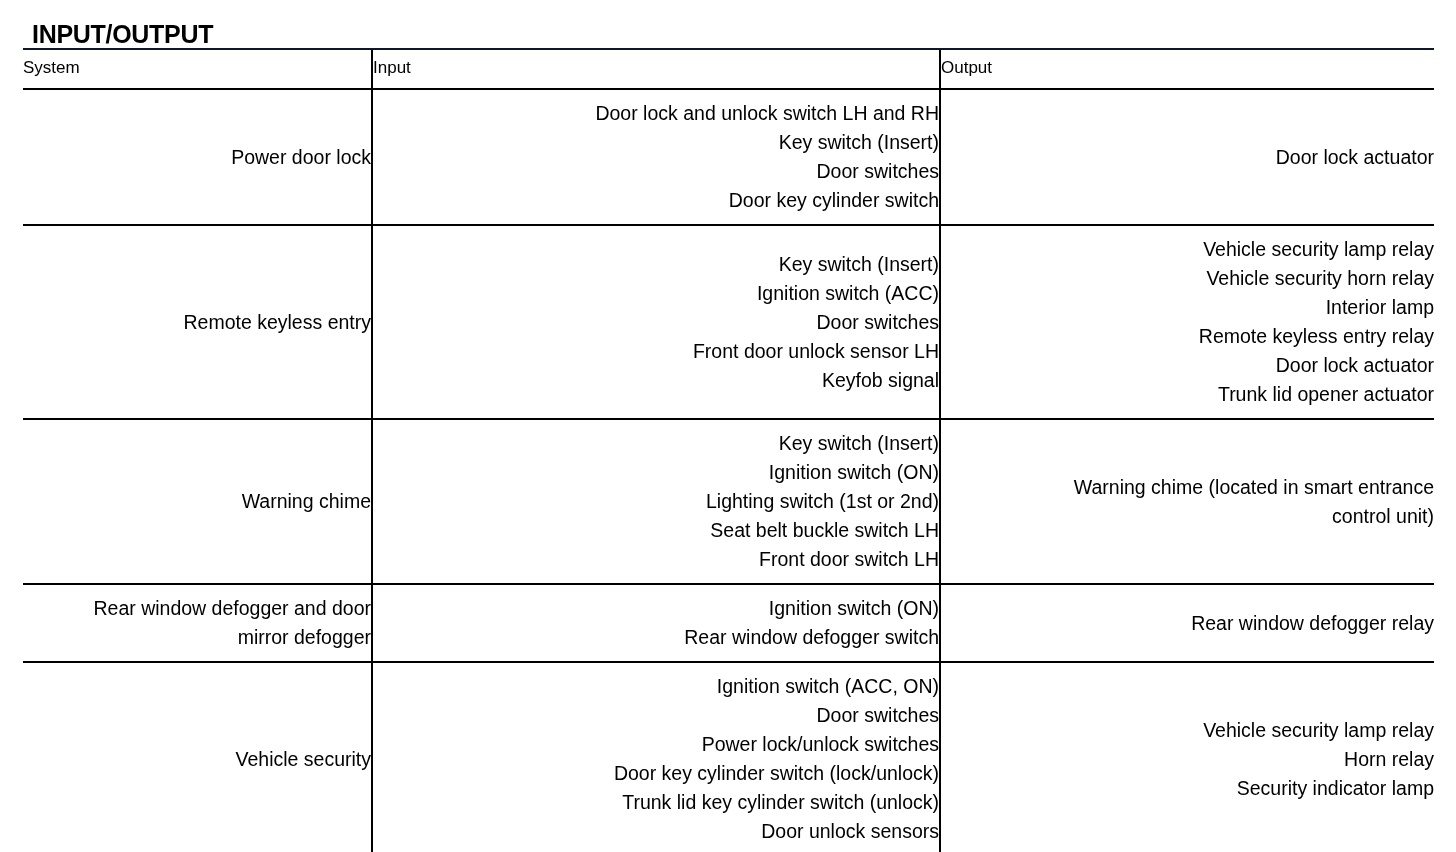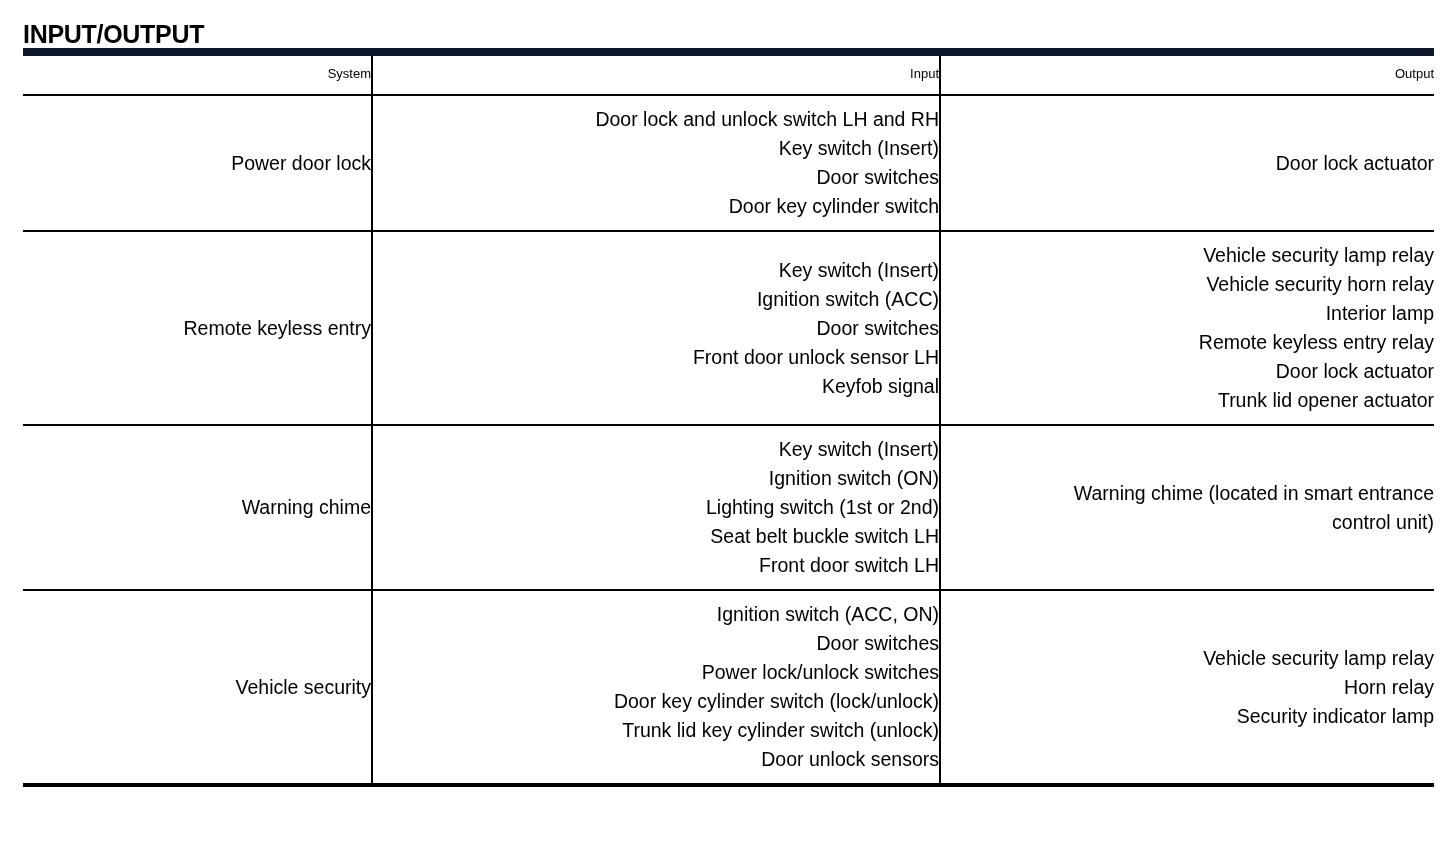--- a/index.html
+++ b/index.html
@@ -19,21 +19,21 @@
 
   .page {
     position: relative;
     width: 1456px;
     height: 852px;
     padding: 0;
   }
 
   .page-title {
     position: absolute;
-    left: 23px;
+    left: 32px;
     top: 2px;
     font-size: 25px;
     font-weight: bold;
     letter-spacing: -0.3px;
     line-height: 30px;
     white-space: nowrap;
   }
 
   .io-table {
     position: absolute;
@@ -42,25 +42,25 @@
     width: 1411px;
     border-collapse: collapse;
     table-layout: fixed;
   }
 
   .io-table col.col-system { width: 349px; }
   .io-table col.col-input  { width: 568px; }
   .io-table col.col-output { width: 494px; }
 
   .io-table thead th {
-    border-top: 8px solid #0f172a;
+    border-top: 2px solid #0f172a;
     border-bottom: 2px solid #000;
     font-weight: normal;
-    font-size: 13px;
-    text-align: right;
+    font-size: 17px;
+    text-align: left;
     padding: 7px 0 9px 0;
     line-height: 22px;
   }
 
   .io-table thead th.c-input,
   .io-table thead th.c-output {
     border-left: 2px solid #000;
   }
 
   .io-table tbody td {
@@ -171,20 +171,36 @@
           </td>
           <td class="c-output">
             <ul class="cell-list">
               <li>Warning chime (located in smart entrance</li>
               <li>control unit)</li>
             </ul>
           </td>
         </tr>
         <tr>
           <td class="c-system">
+            <span class="cell-text">Rear window defogger and door mirror defogger</span>
+          </td>
+          <td class="c-input">
+            <ul class="cell-list">
+              <li>Ignition switch (ON)</li>
+              <li>Rear window defogger switch</li>
+            </ul>
+          </td>
+          <td class="c-output">
+            <ul class="cell-list">
+              <li>Rear window defogger relay</li>
+            </ul>
+          </td>
+        </tr>
+        <tr>
+          <td class="c-system">
             <span class="cell-text">Vehicle security</span>
           </td>
           <td class="c-input">
             <ul class="cell-list">
               <li>Ignition switch (ACC, ON)</li>
               <li>Door switches</li>
               <li>Power lock/unlock switches</li>
               <li>Door key cylinder switch (lock/unlock)</li>
               <li>Trunk lid key cylinder switch (unlock)</li>
               <li>Door unlock sensors</li>

